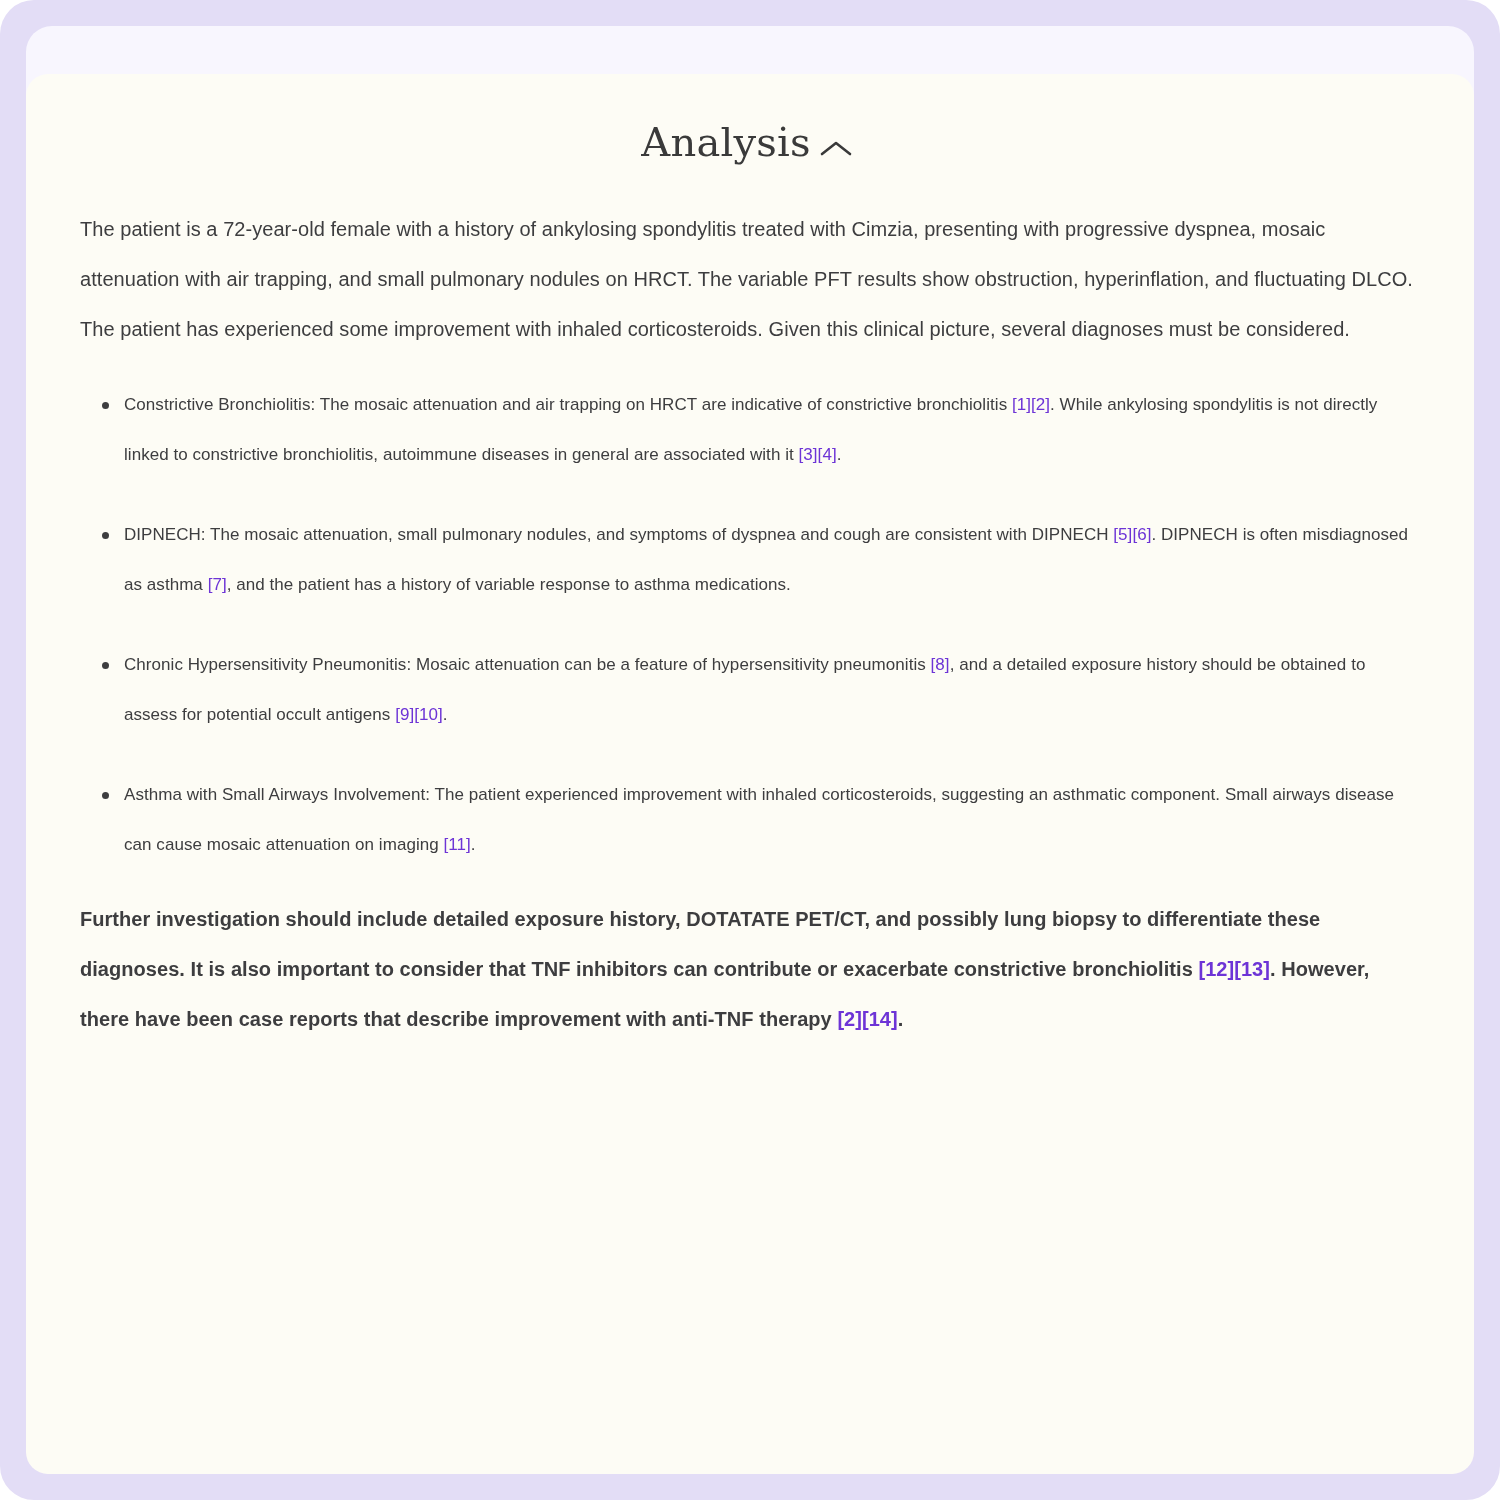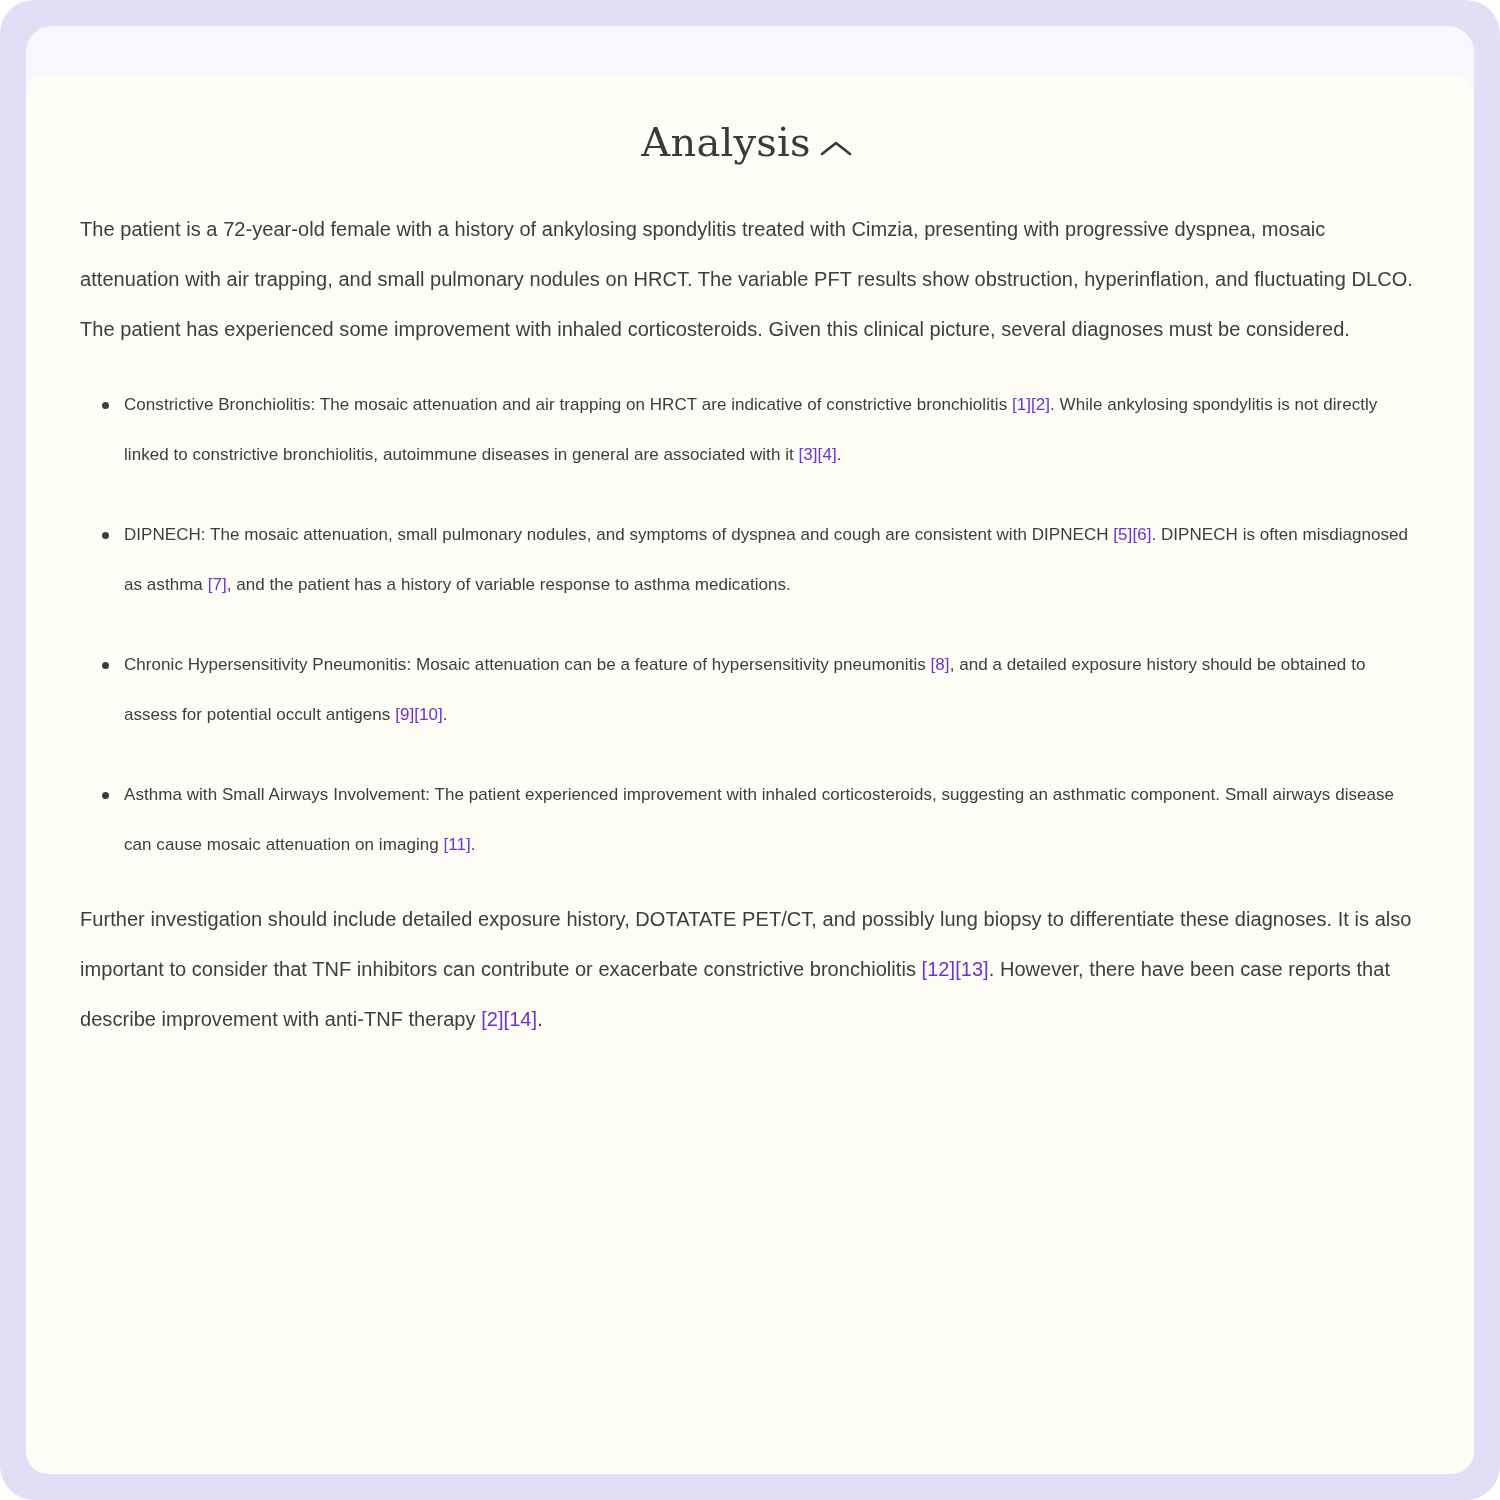--- a/index.html
+++ b/index.html
@@ -80,21 +80,21 @@
   }
   .collapse-btn svg { display: block; }
 
   .para {
     font-size: 20px;
     line-height: 50px;
     color: #3d3d3f;
     margin: 0 0 26px 0;
     letter-spacing: 0.05px;
   }
-  .para.last { margin-bottom: 0; }
+  .para.last { margin-bottom: 0; font-weight: bold; }
 
   ul.bullets {
     list-style: none;
     margin: 0 0 24px 0;
     padding: 0;
   }
   ul.bullets li {
     position: relative;
     font-size: 17px;
     line-height: 50px;

